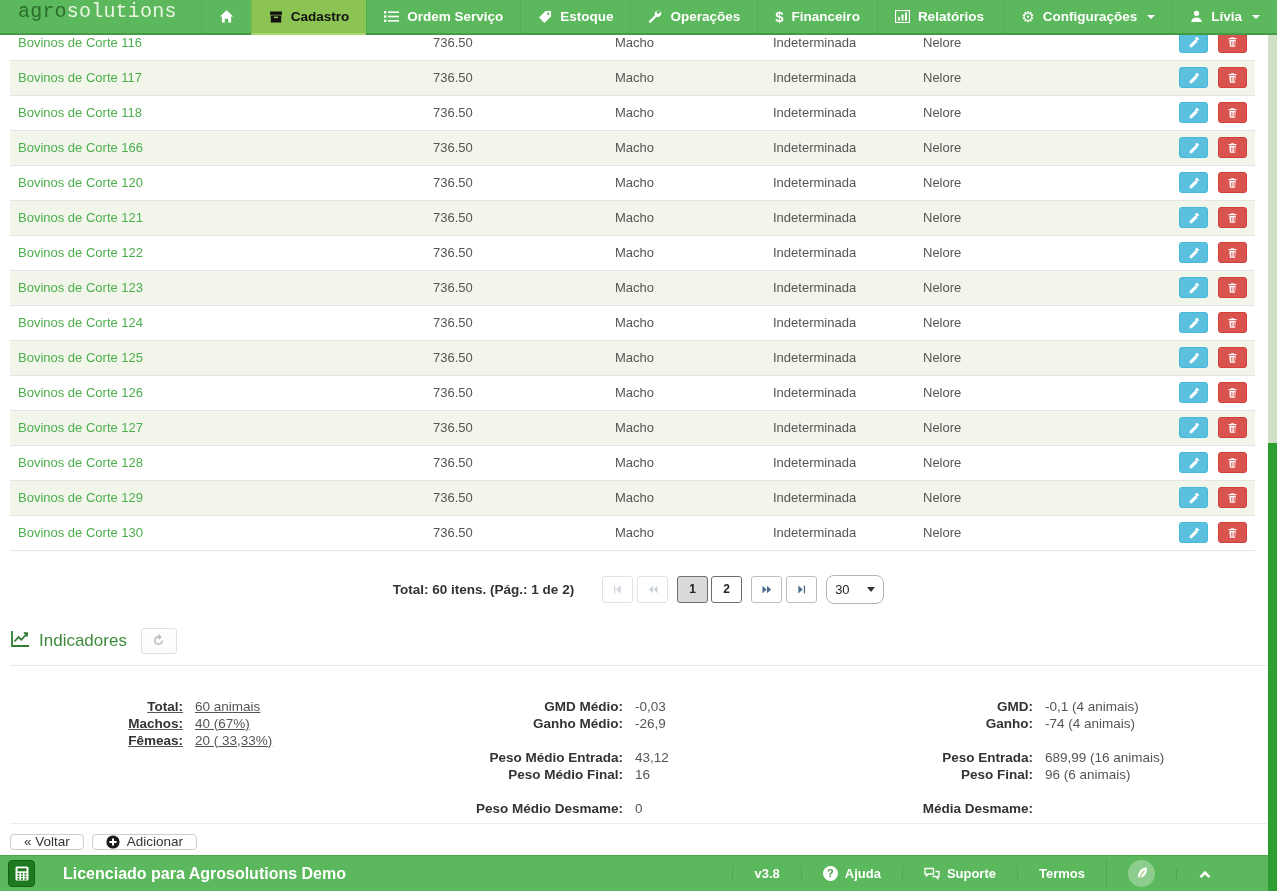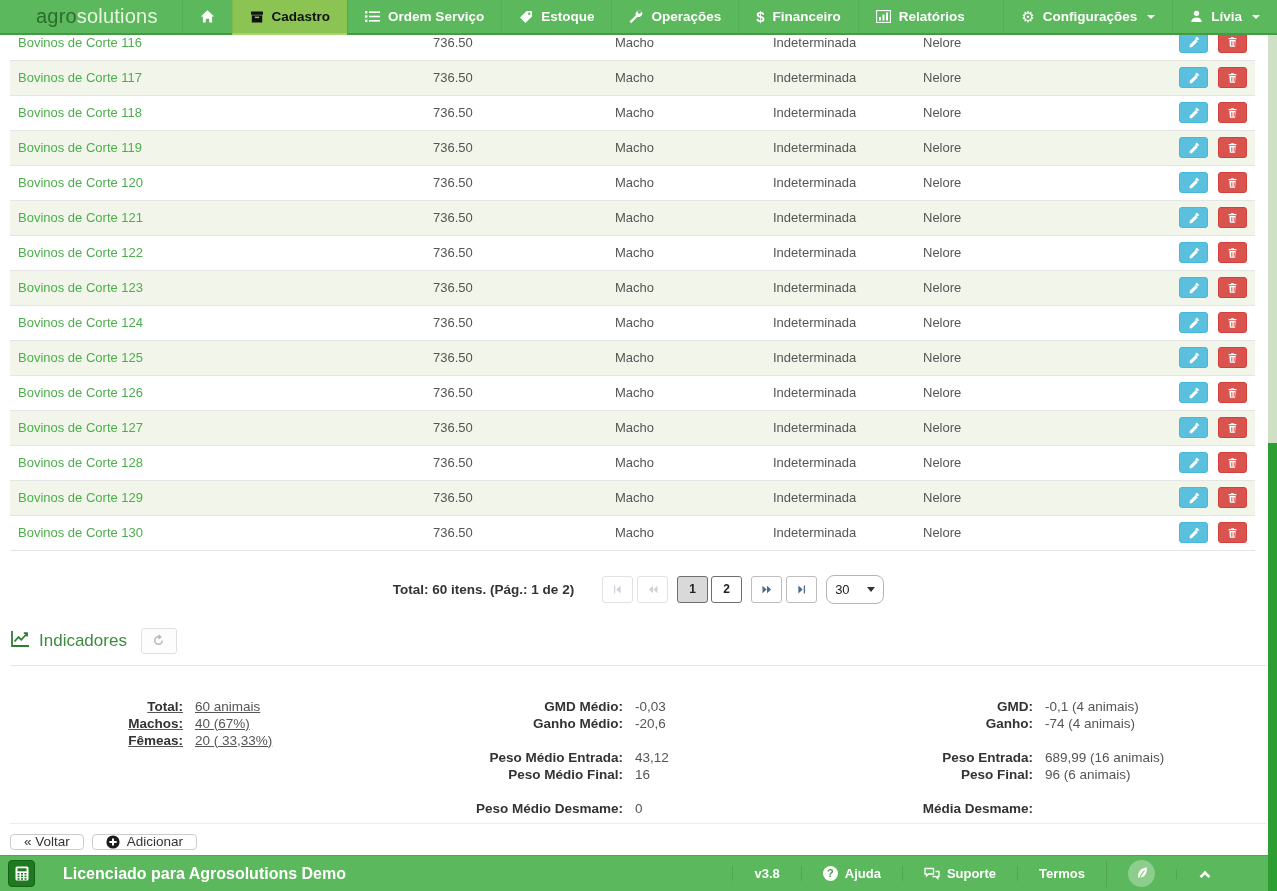--- a/index.html
+++ b/index.html
@@ -8,21 +8,21 @@
     font-family:"Liberation Sans", sans-serif;
     font-size:13px; color:#555; background:#fff;
     display:flex; flex-direction:column;
   }
 
   
   .navbar {
     height:35px; background:#5cb85c; border-bottom:2px solid #459a45;
     display:flex; align-items:stretch; position:relative; z-index:20;
   }
-  .logo { display:flex; align-items:center; padding:0 24px 0 36px; font-size:20px; letter-spacing:.2px; }
+  .logo { display:flex; align-items:flex-start; padding:0 24px 0 18px; font-size:20px; letter-spacing:.2px;font-family:Liberation Mono, monospace; }
   .logo .agro { color:#2b6d2b; }
   .logo .solutions { color:#e9f5e2; }
   .nav-item {
     display:flex; align-items:center; gap:8px; padding:0 17px;
     color:#fff; font-size:13.5px; font-weight:bold; cursor:pointer;
     border-left:1px solid rgba(0,0,0,0.06);
   }
   .nav-item svg { display:block; }
   .nav-item.active { background:#8cc453; color:#111; margin-bottom:-2px; border-bottom:2px solid #a8d56e; }
   .nav-right { margin-left:auto; display:flex; align-items:stretch; }
@@ -281,21 +281,21 @@
         </span>
         <span class="btn-mini btn-delete">
           <svg width="11" height="12" viewBox="0 0 14 14" fill="#fff">
                 <path d="M5.4.8h3.2l.6 1.1H12v1.5H2V1.9h2.8L5.4.8zM3 4.6h8l-.7 8.6H3.7L3 4.6zm2.2 1.3v5.9h.9V5.9h-.9zm1.9 0v5.9H8V5.9h-.9zm1.9 0v5.9h.9V5.9h-.9z" fill-rule="evenodd"></path>
               </svg>
         </span>
       </td>
     </tr>
 
     <tr>
-      <td class="c-name"><a>Bovinos de Corte 119</a></td>
+      <td class="c-name"><a>Bovinos de Corte 166</a></td>
       <td class="c-weight">736.50</td>
       <td class="c-sex">Macho</td>
       <td class="c-age">Indeterminada</td>
       <td class="c-breed">Nelore</td>
       <td class="c-actions">
         <span class="btn-mini btn-edit">
           <svg width="12" height="12" viewBox="0 0 14 14" fill="#fff">
                 <path d="M2 10.6V13h2.4l7-7-2.4-2.4-7 7zM12.8 4.3c.3-.3.3-.8 0-1.1L10.8 1.2c-.3-.3-.8-.3-1.1 0L8.3 2.6l2.4 2.4 1.4-1.3-1.3.6z"></path>
               </svg>
         </span>
@@ -593,21 +593,21 @@
         <div class="stat-value">60 animais</div>
         <div class="stat-label">Machos:</div>
         <div class="stat-value">40 (67%)</div>
         <div class="stat-label">Fêmeas:</div>
         <div class="stat-value">20 ( 33,33%)</div>
       </div>
     <div class="stat-col stat-col-2">
         <div class="stat-label">GMD Médio:</div>
         <div class="stat-value">-0,03</div>
         <div class="stat-label">Ganho Médio:</div>
-        <div class="stat-value">-20,6</div>
+        <div class="stat-value">-26,9</div>
         <div class="stat-spacer"></div>
         <div class="stat-label">Peso Médio Entrada:</div>
         <div class="stat-value">43,12</div>
         <div class="stat-label">Peso Médio Final:</div>
         <div class="stat-value">16</div>
         <div class="stat-spacer"></div>
         <div class="stat-label">Peso Médio Desmame:</div>
         <div class="stat-value">0</div>
       </div>
     <div class="stat-col stat-col-3">

